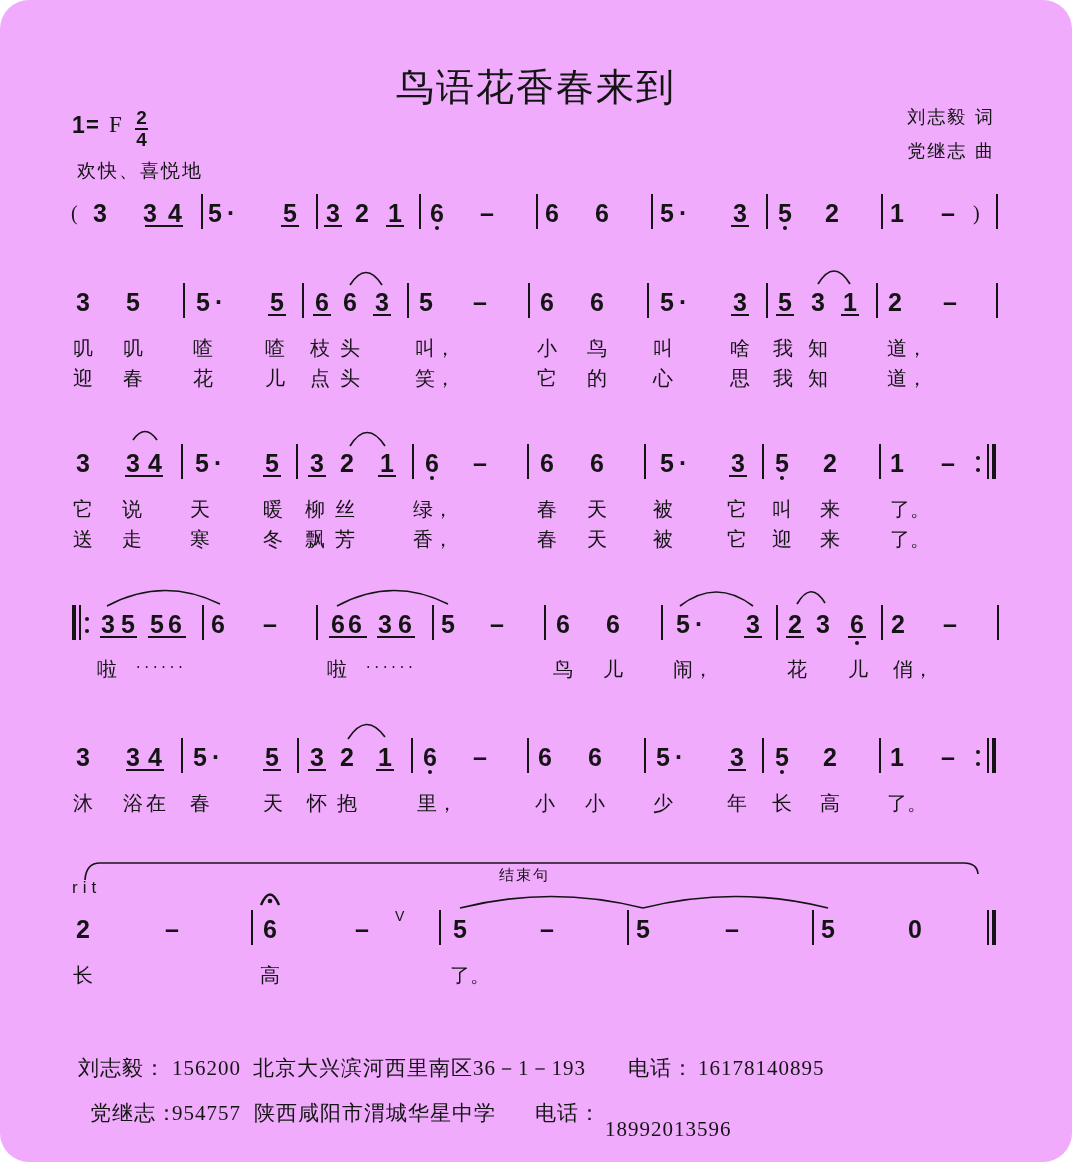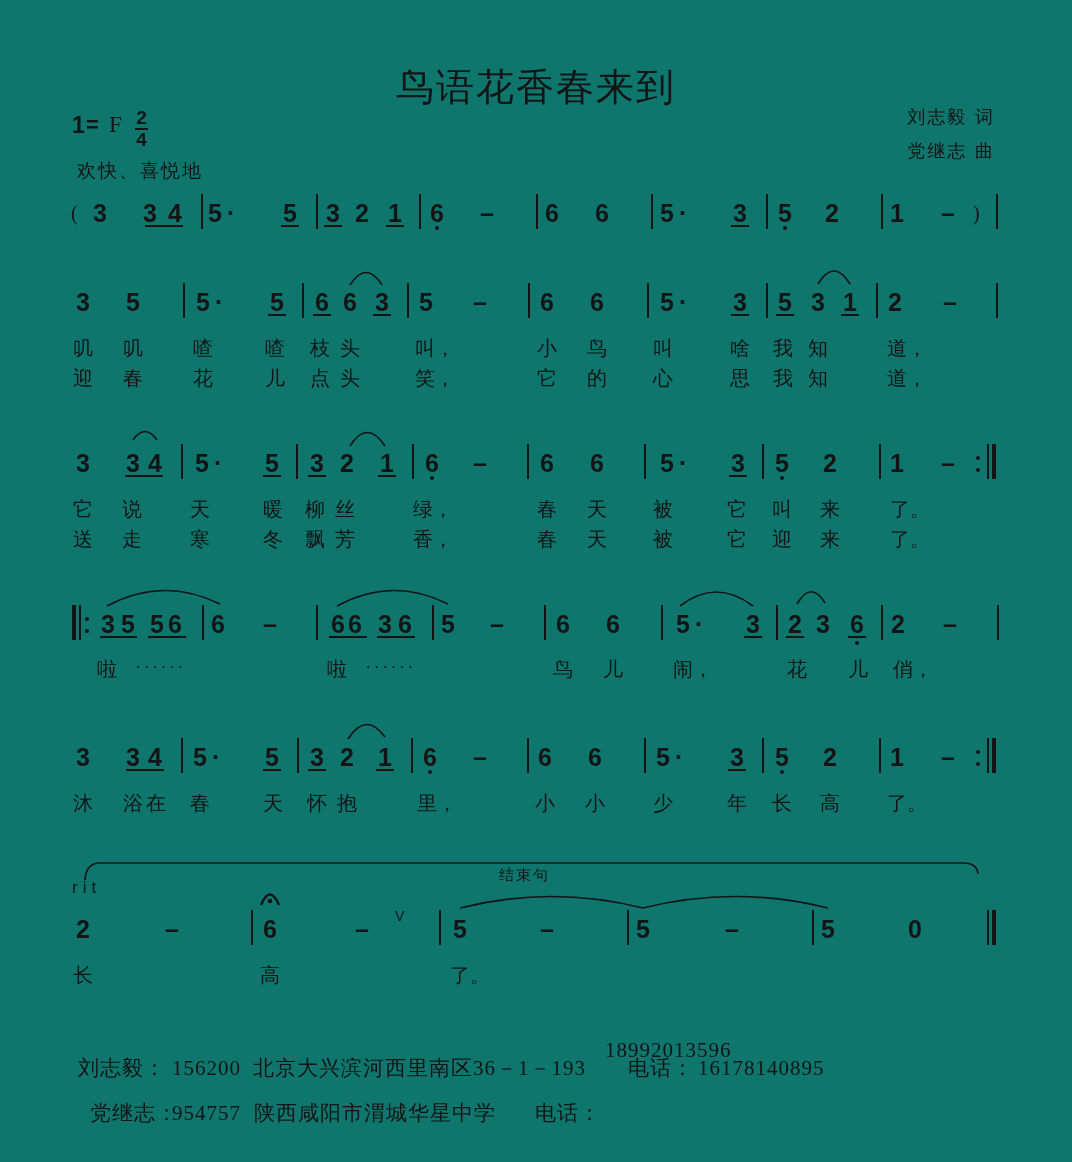--- a/index.html
+++ b/index.html
@@ -1,16 +1,16 @@
 <!DOCTYPE html>
 <html><head>
 <meta charset="utf-8">
 <style>
   html,body{margin:0;padding:0;background:#fff;}
-  .page{position:relative;width:1072px;height:1162px;background:#0f766e;overflow:hidden;color:#141414;}
+  .page{position:relative;width:1072px;height:1162px;background:#f0abfc;overflow:hidden;color:#141414;border-radius:29px;}
   .title{position:absolute;left:0;top:62px;width:1072px;text-align:center;font-family:"DejaVu Serif",serif;font-size:38px;line-height:50px;letter-spacing:2px;}
   .key{position:absolute;left:72px;top:110px;height:30px;white-space:nowrap;}
   .key-do{position:absolute;left:0;top:0;font-family:"Liberation Sans",sans-serif;font-weight:bold;font-size:23px;line-height:30px;}
   .key-eq{position:absolute;left:14px;top:0;font-family:"Liberation Sans",sans-serif;font-weight:bold;font-size:22px;line-height:30px;}
   .key-note{position:absolute;left:37px;top:0;font-family:"Liberation Serif",serif;font-size:23px;line-height:30px;}
   .ts{position:absolute;left:134px;top:104px;width:15px;}
   .ts-num,.ts-den{position:absolute;left:0;width:15px;text-align:center;font-family:"Liberation Sans",sans-serif;font-weight:bold;font-size:19px;line-height:20px;}
   .ts-num{top:4px;}
   .ts-den{top:26px;}
   .ts-line{position:absolute;left:1px;top:24px;width:13px;height:2px;background:#141414;}
@@ -393,15 +393,15 @@
     <span class="foot" style="left:172px;top:1056px">156200</span>
     <span class="foot" style="left:253px;top:1056px">北京大兴滨河西里南区36－1－193</span>
     <span class="foot" style="left:628px;top:1056px">电话：</span>
     <span class="foot" style="left:698px;top:1056px">16178140895</span>
   </div>
   <div>
     <span class="foot" style="left:90px;top:1101px">党继志：</span>
     <span class="foot" style="left:172px;top:1101px">954757</span>
     <span class="foot" style="left:254px;top:1101px">陕西咸阳市渭城华星中学</span>
     <span class="foot" style="left:535px;top:1101px">电话：</span>
-    <span class="foot" style="left:605px;top:1038px">18992013596</span>
+    <span class="foot" style="left:605px;top:1117px">18992013596</span>
   </div>
 </div>
 
 </body></html>

